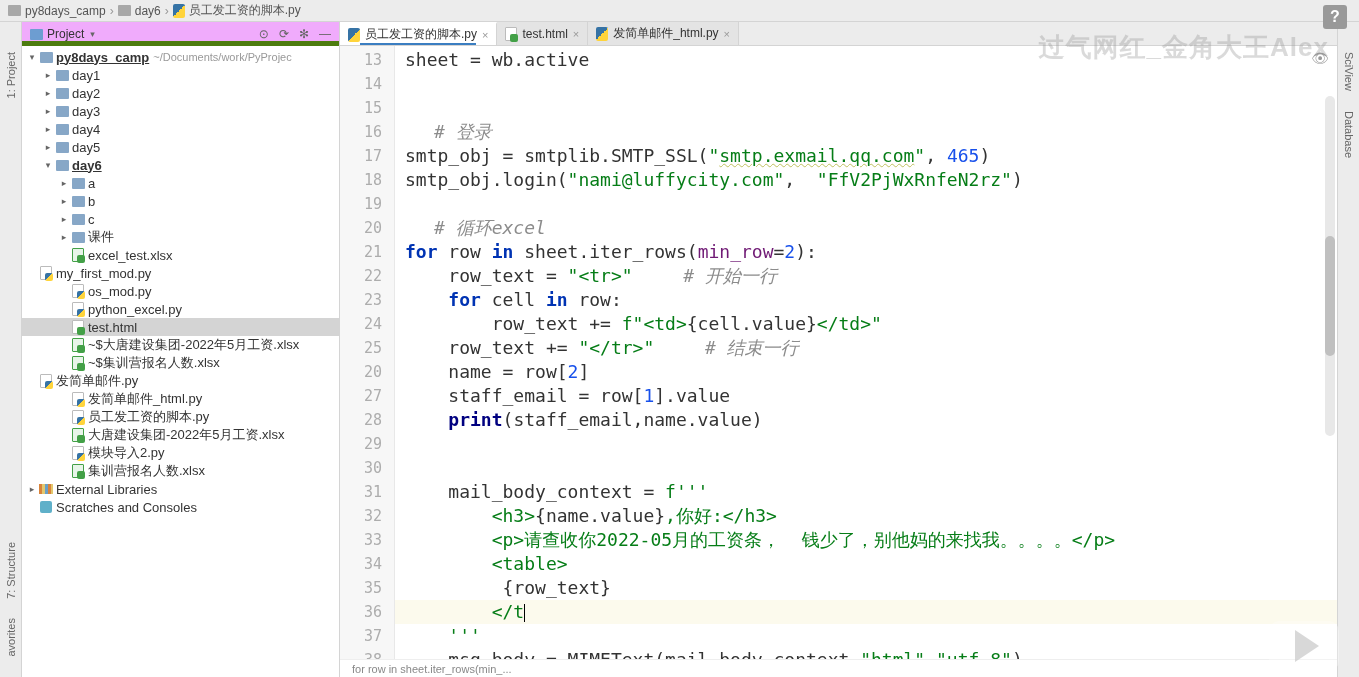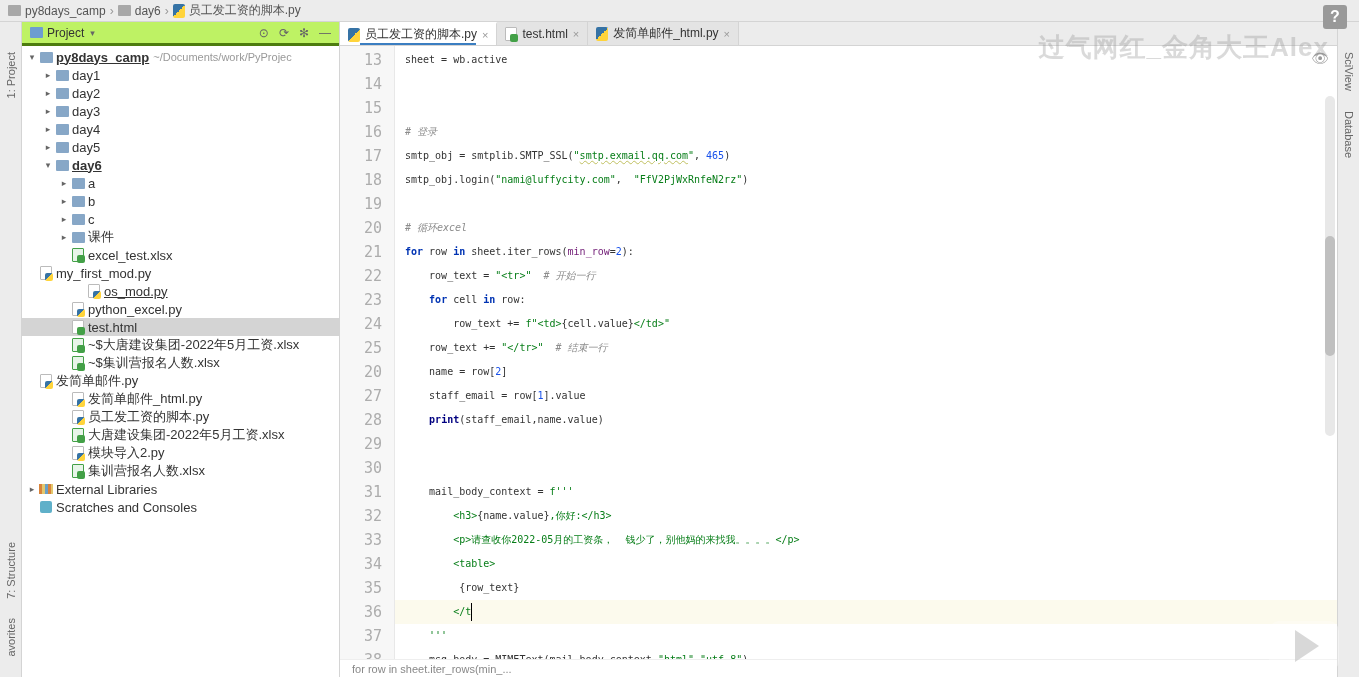--- a/index.html
+++ b/index.html
@@ -17,21 +17,21 @@
 
 
 .main-row { display: flex; height: calc(100% - 22px); }
 
 
 .left-strip { width: 22px; background: #ececec; border-right: 1px solid #d4d4d4; display: flex; flex-direction: column; align-items: center; padding-top: 30px; }
 .left-strip .strip-label { writing-mode: vertical-rl; transform: rotate(180deg); font-size: 11px; color: #666; margin-bottom: 20px; cursor: pointer; white-space: nowrap; }
 
 
 .project-panel { width: 318px; background: #fff; border-right: 1px solid #d4d4d4; display: flex; flex-direction: column; }
-.project-header { height: 24px; background: #bef264; border-bottom: 3px solid #4d7c0f; display: flex; align-items: center; padding: 0 8px; font-size: 12px; }
+.project-header { height: 24px; background: #f0abfc; border-bottom: 5px solid #4d7c0f; display: flex; align-items: flex-end; padding: 0 8px; font-size: 12px; }
 .project-header .title { display: flex; align-items: center; gap: 4px; flex: 1; }
 .project-header .title .arrow { font-size: 9px; color: #666; margin-left: 2px; }
 .project-header .tools { display: flex; gap: 10px; color: #666; }
 .project-header .tools span { cursor: pointer; font-size: 12px; }
 .dir-ico { width: 13px; height: 11px; background: #6d9dd1; border-radius: 1px; display: inline-block; position: relative; }
 
 
 .tree { flex: 1; overflow: auto; font-size: 13px; padding-top: 2px; }
 .tree-row { display: flex; align-items: center; height: 18px; padding-left: 4px; white-space: nowrap; }
 .tree-row.selected { background: #d4d4d4; }
@@ -60,26 +60,26 @@
 .editor-tab .close { color: #999; font-size: 11px; cursor: pointer; }
 .editor-tab .underline { position: absolute; bottom: 0; left: 20px; right: 20px; height: 2px; background: #3b7ec1; display: none; }
 .editor-tab.active .underline { display: block; }
 
 
 .watermark { position: absolute; top: 8px; right: 30px; font-size: 26px; font-weight: bold; color: rgba(150,150,150,0.35); z-index: 5; letter-spacing: 1px; pointer-events:none;}
 
 
 .code-wrap { flex: 1; display: flex; overflow: hidden; position: relative; }
 .gutter { width: 55px; background: #f7f7f7; border-right: 1px solid #e8e8e8; text-align: right; padding-right: 12px; color: #adadad; font-family: "Menlo","Consolas",monospace; font-size: 15px; line-height: 24px; padding-top: 2px; user-select:none;}
-.code-body { flex: 1; font-family: "Menlo","Consolas",monospace; font-size: 10px; line-height: 24px; padding-top: 2px; padding-left: 10px; white-space: pre; position: relative; }
+.code-body { flex: 1; font-family: "Menlo","Consolas",monospace; font-size: 18px; line-height: 24px; padding-top: 2px; padding-left: 10px; white-space: pre; position: relative; }
 .code-line { height: 24px; }
 .code-line.current { background: #fcfaed; margin-left: -10px; padding-left: 10px; margin-right: -200px; }
 .kw { color: #0033b3; font-weight: bold; }
 .str { color: #067d17; }
-.cmt { color: #8c8c8c; font-style: italic; }
+.cmt { color: #8c8c8c; font-style: italic; margin-left: 29px; }
 .num { color: #1750eb; }
 .id { color: #701a75; }
 .builtin{ color:#000080; font-weight:bold;}
 .squiggle { text-decoration: underline wavy #c0c060; text-decoration-thickness:1px;}
 .caret { display:inline-block; width:1px; height:18px; background:#000; vertical-align:middle; animation: blink 1s steps(1) infinite; }
 @keyframes blink { 50% { opacity:0; } }
 
 
 .right-strip { width: 22px; background: #ececec; border-left: 1px solid #d4d4d4; position: absolute; right: 0; top: 22px; bottom: 0; display:flex; flex-direction:column; align-items:center; padding-top:30px;}
 .right-strip .strip-label{ writing-mode:vertical-rl; font-size:11px; color:#666; margin-bottom:20px; cursor:pointer; white-space:nowrap;}
@@ -230,21 +230,21 @@
           </span>
           <span class="tree-label">excel_test.xlsx</span>
         </div>
         <div class="tree-row" style="">
           <span class="tree-arrow empty">▸</span>
           <span class="tree-icon">
             <span class="file-ico py"></span>
           </span>
           <span class="tree-label">my_first_mod.py</span>
         </div>
-        <div class="tree-row" style="padding-left: 52px; text-decoration: underline;">
+        <div class="tree-row" style="padding-left: 36px;">
           <span class="tree-arrow empty">▸</span>
           <span class="tree-icon">
             <span class="file-ico py"></span>
           </span>
           <span class="tree-label">os_mod.py</span>
         </div>
         <div class="tree-row" style="padding-left: 36px;">
           <span class="tree-arrow empty">▸</span>
           <span class="tree-icon">
             <span class="file-ico py"></span>

